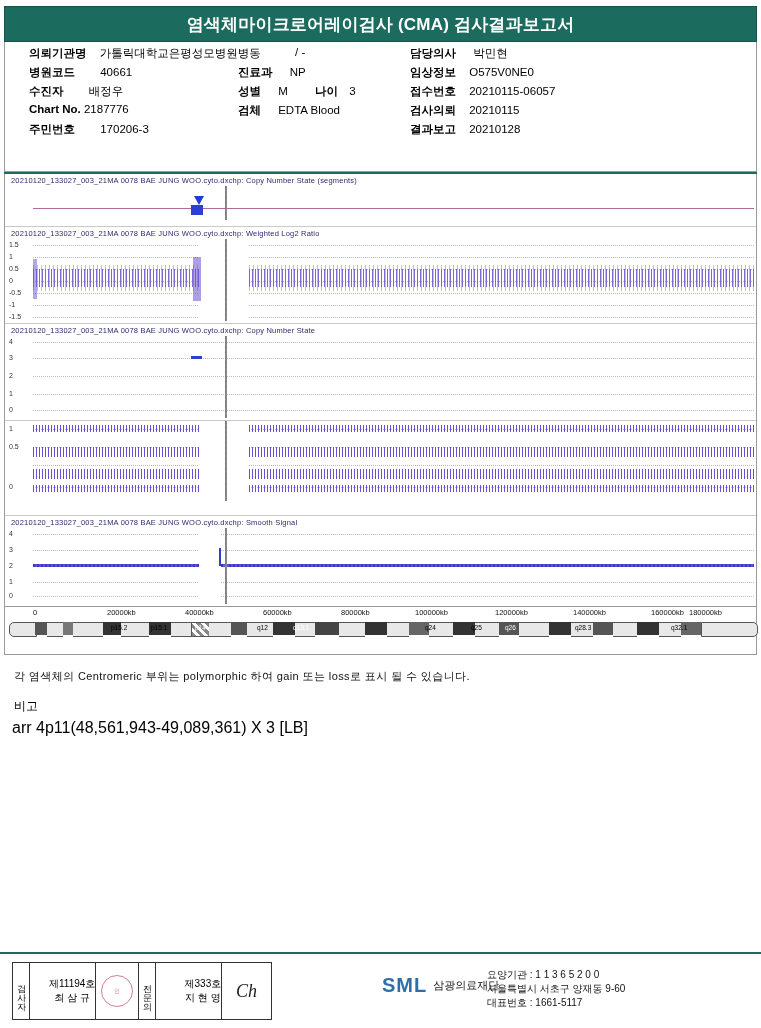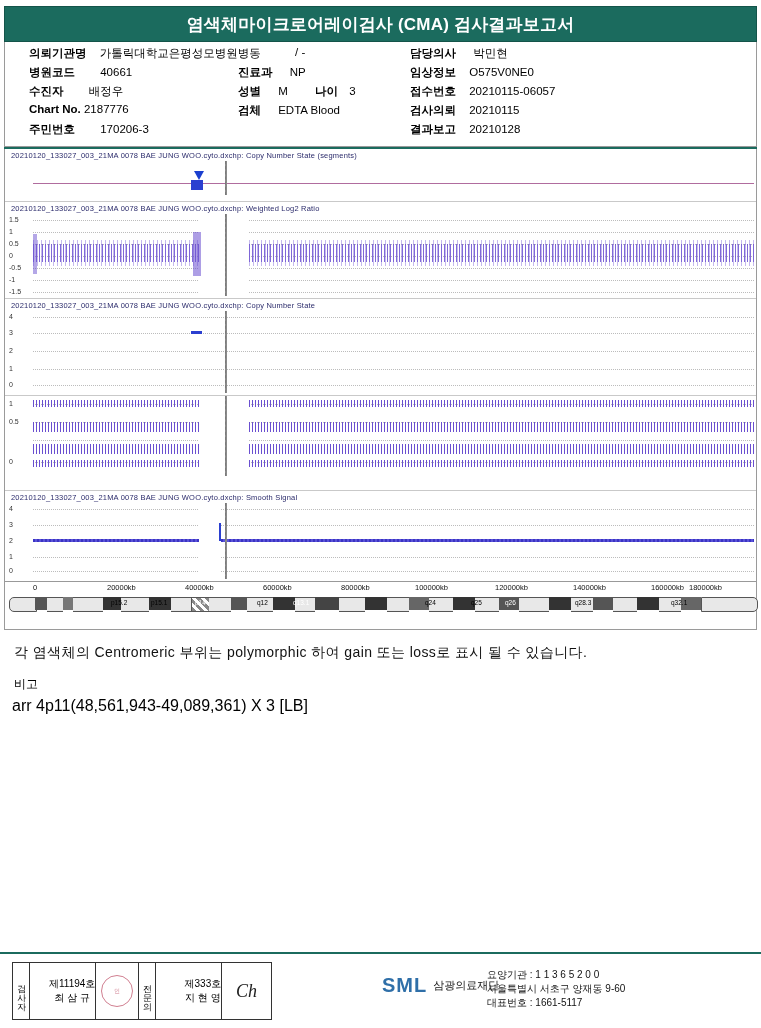--- a/index.html
+++ b/index.html
@@ -23,21 +23,21 @@
     display:flex;align-items:center;justify-content:center;
     border:1px solid #14544a;
   }
   .title-bar .title{
     color:#fff;font-size:17px;font-weight:bold;letter-spacing:0.2px;
   }
   .info{
     margin:0 4px;border-left:1px solid #9a9a9a;border-right:1px solid #9a9a9a;
     border-bottom:1px solid #9a9a9a;
     padding:8px 6px 8px 0;
-    position:relative;height:105px;box-sizing:border-box;
+    position:relative;height:130px;box-sizing:border-box;
   }
   .info .row{position:absolute;font-size:11.5px;white-space:nowrap;}
   .lbl{font-weight:bold;}
   .val{font-weight:normal;}
   
   .chart-wrap{
     margin:0 4px;border:1px solid #9a9a9a;border-top:none;
     background:#fff;
     position:relative;
     height:480px;
@@ -69,21 +69,21 @@
   }
   .axis-bar span{position:absolute;font-size:7.5px;top:1px;color:#111;}
   .ideogram{
     position:relative;height:17px;margin:0;background:#fff;
     border:none;
   }
   .ideo-band{position:absolute;top:2px;height:13px;}
   .ideo-lbl{position:absolute;top:4px;font-size:6.5px;color:#000;}
   
   .note{
-    margin:14px 14px 0 14px;font-size:14px;letter-spacing:.4px;color:#111;
+    margin:14px 14px 0 14px;font-size:11px;letter-spacing:.4px;color:#111;
   }
   .bigo{margin:14px 14px 0 14px;font-size:12px;}
   .bigo-body{margin:4px 0 0 12px;font-size:16px;}
   .spacer{height:200px;}
   
   .footer{
     position:absolute;left:0;bottom:0;width:761px;height:74px;
     border-top:2px solid #1b6b5e;background:#fff;
   }
   .sig-box{

